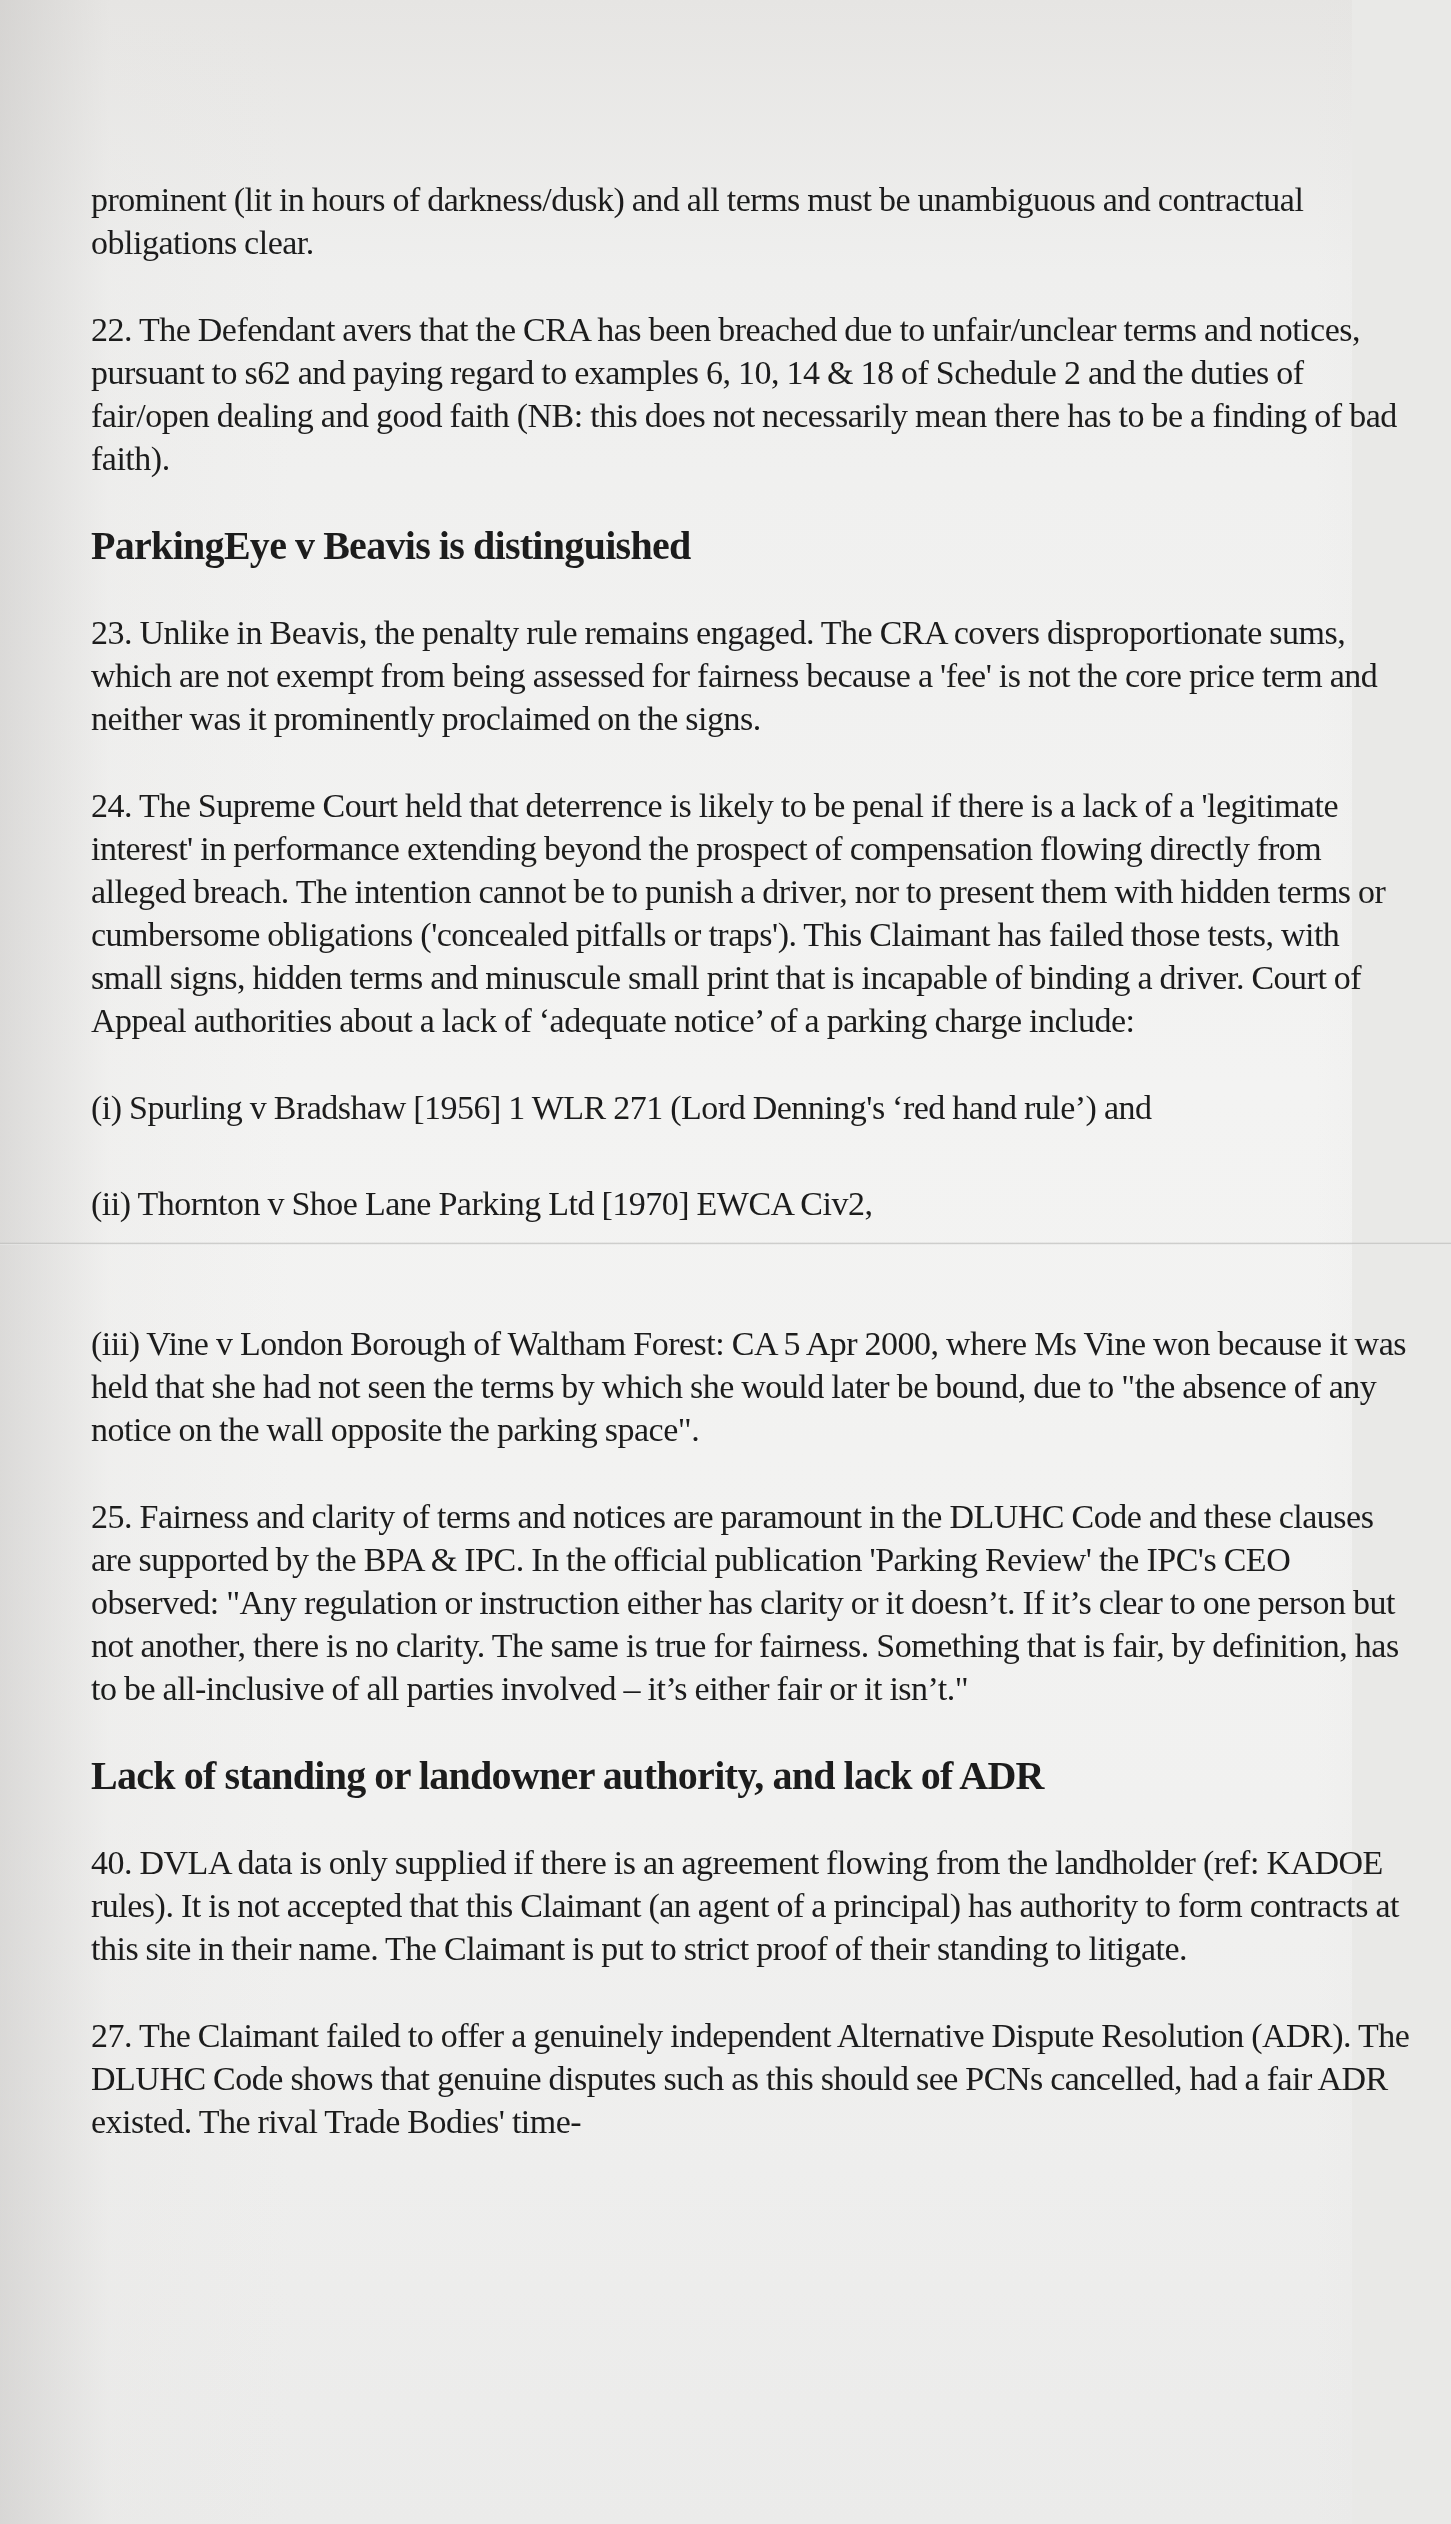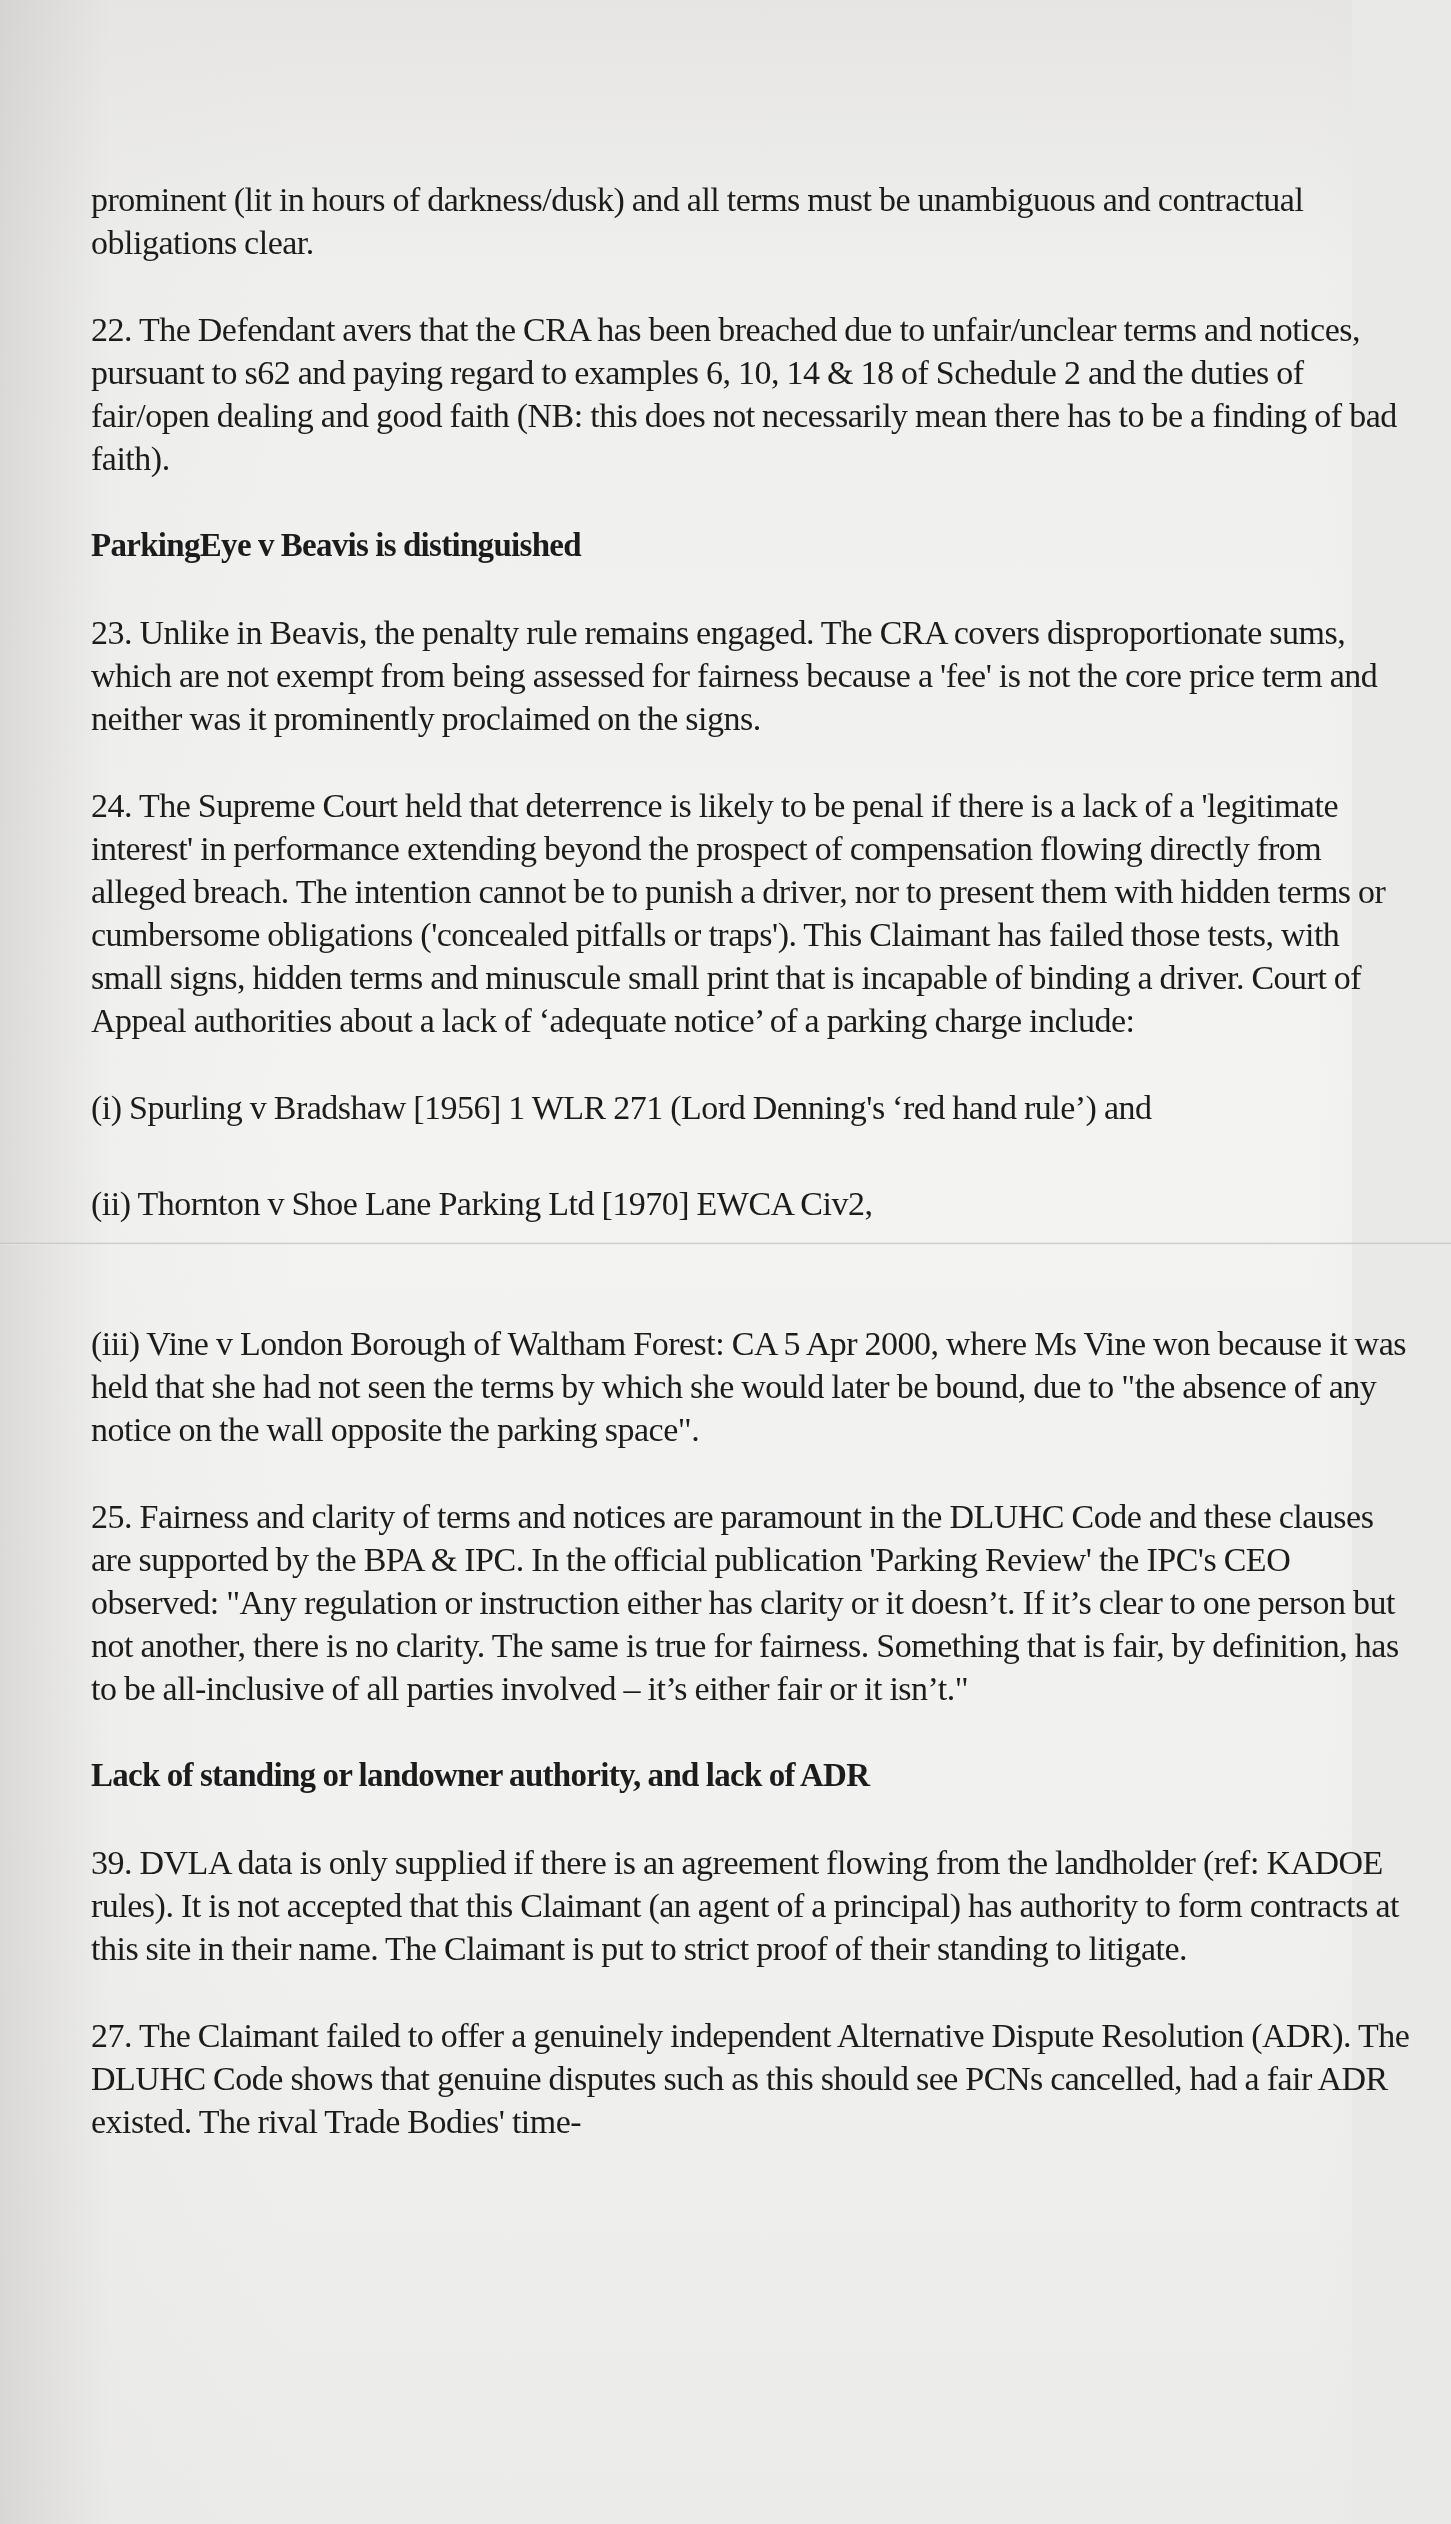--- a/index.html
+++ b/index.html
@@ -35,21 +35,21 @@
   }
   p {
     margin: 0;
     font-size: 34px;
     line-height: 43px;
     letter-spacing: -0.5px;
     word-spacing: -0.5px;
   }
   .heading {
     font-weight: bold;
-    font-size: 33px;
+    font-size: 40px;
     letter-spacing: -0.7px;
   }
   .gap { height: 44px; }
   .gap-big { height: 53px; }
 </style>
 </head>
 <body>
 
 <div class="page">
   <div class="fold"></div>
@@ -80,19 +80,19 @@
 
     <p>(iii) Vine v London Borough of Waltham Forest: CA 5 Apr 2000, where Ms Vine won because it was held that she had not seen the terms by which she would later be bound, due to "the absence of any notice on the wall opposite the parking space".</p>
     <div class="gap"></div>
 
     <p>25.  Fairness and clarity of terms and notices are paramount in the DLUHC Code and these clauses are supported by the BPA &amp; IPC. In the official publication 'Parking Review' the IPC's CEO observed: "Any regulation or instruction either has clarity or it doesn’t. If it’s clear to one person but not another, there is no clarity. The same is true for fairness. Something that is fair, by definition, has to be all-inclusive of all parties involved – it’s either fair or it isn’t."</p>
     <div class="gap"></div>
 
     <p class="heading">Lack of standing or landowner authority, and lack of ADR</p>
     <div class="gap"></div>
 
-    <p>39. DVLA data is only supplied if there is an agreement flowing from the landholder (ref: KADOE rules). It is not accepted that this Claimant (an agent of a principal) has authority to form contracts at this site in their name. The Claimant is put to strict proof of their standing to litigate.</p>
+    <p>40. DVLA data is only supplied if there is an agreement flowing from the landholder (ref: KADOE rules). It is not accepted that this Claimant (an agent of a principal) has authority to form contracts at this site in their name. The Claimant is put to strict proof of their standing to litigate.</p>
     <div class="gap"></div>
 
     <p>27. The Claimant failed to offer a genuinely independent Alternative Dispute Resolution (ADR). The DLUHC Code shows that genuine disputes such as this should see PCNs cancelled, had a fair ADR existed. The rival Trade Bodies' time-</p>
   </div>
 </div>
 
 
 </body></html>

